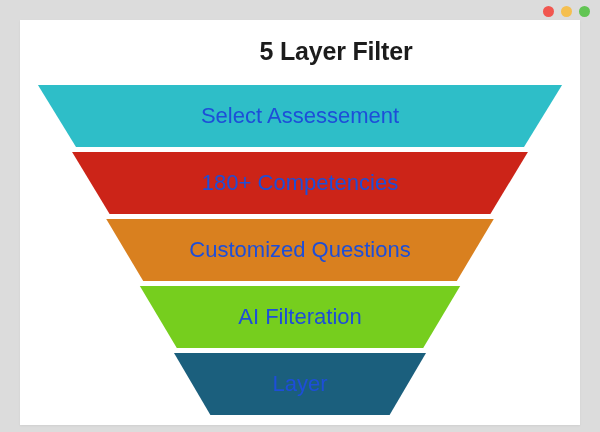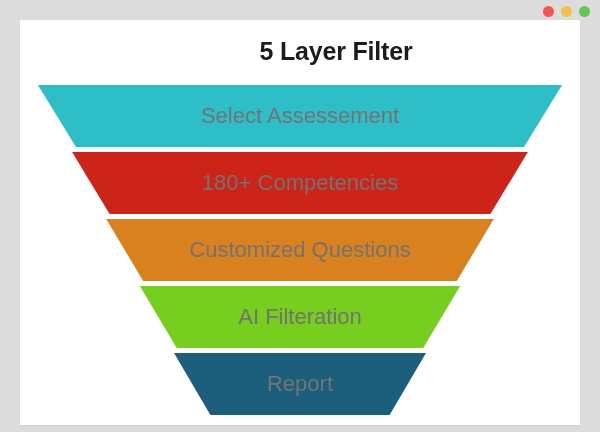--- a/index.html
+++ b/index.html
@@ -76,21 +76,21 @@
   }
   .layer-shape {
     position: absolute;
     inset: 0;
     width: 100%;
     height: 100%;
   }
   .layer-label {
     position: relative;
     z-index: 2;
-    color: #737373;
+    color: #1d4ed8;
     font-size: 22px;
     font-weight: normal;
     text-align: center;
     line-height: 1;
     white-space: nowrap;
   }
 
   .layer-1 { top: 0px; }
   .layer-2 { top: 67px; }
   .layer-3 { top: 134px; justify-content: center; }
@@ -134,17 +134,17 @@
       <div class="layer-label">Customized Questions</div>
     </div>
 
     <div class="layer layer-4">
       <div class="layer-shape" style="background: rgb(118, 206, 30); clip-path: polygon(21.4% 0%, 78.6% 0%, 72% 100%, 28% 100%);"></div>
       <div class="layer-label">AI Filteration</div>
     </div>
 
     <div class="layer layer-5">
       <div class="layer-shape" style="background: rgb(27, 95, 125); clip-path: polygon(27.5% 0%, 72.5% 0%, 66% 100%, 34% 100%);"></div>
-      <div class="layer-label">Report</div>
+      <div class="layer-label">Layer</div>
     </div>
 
   </div>
 </div>
 
 </body></html>

